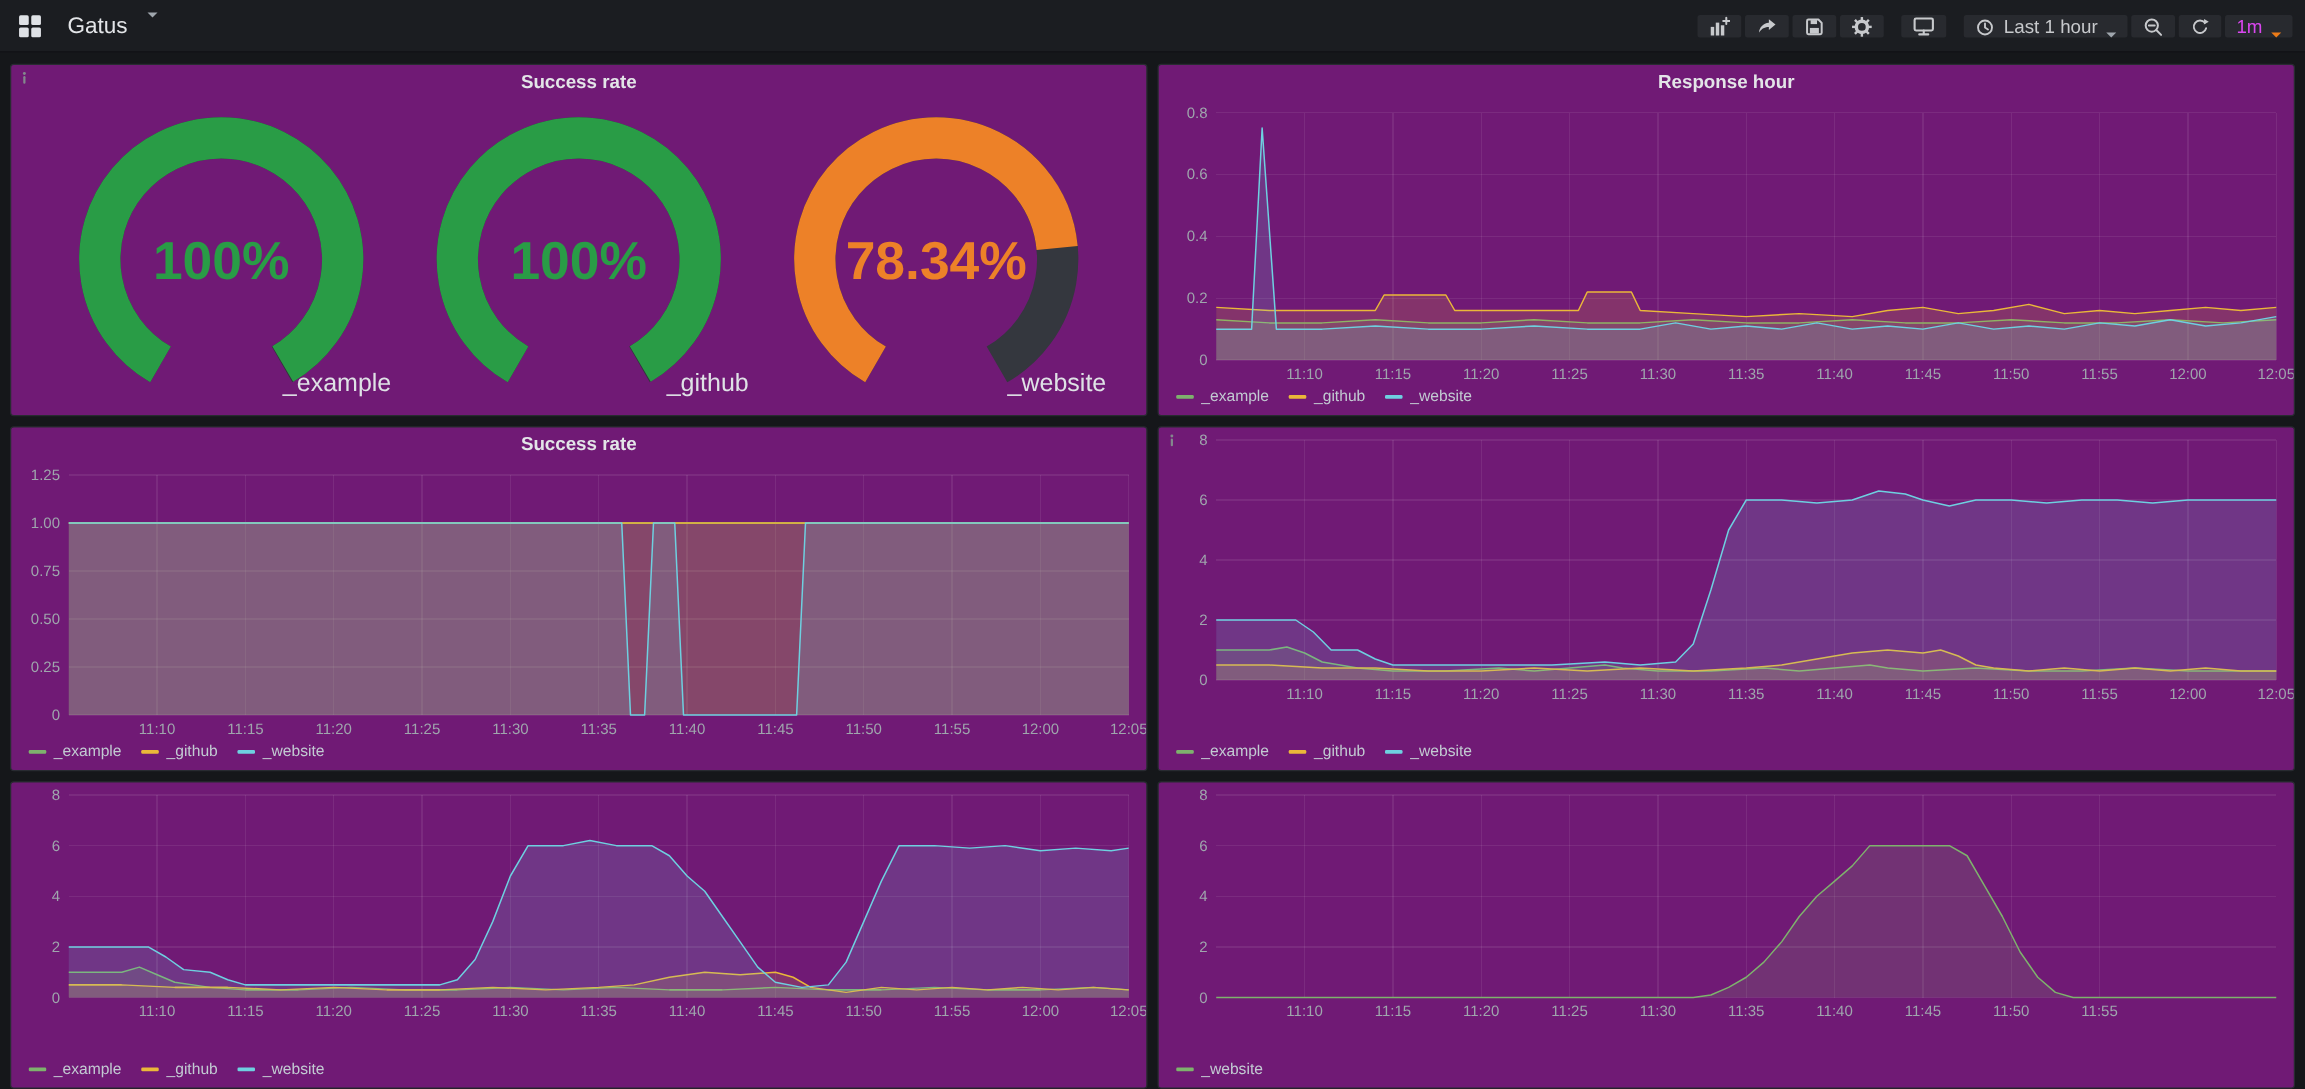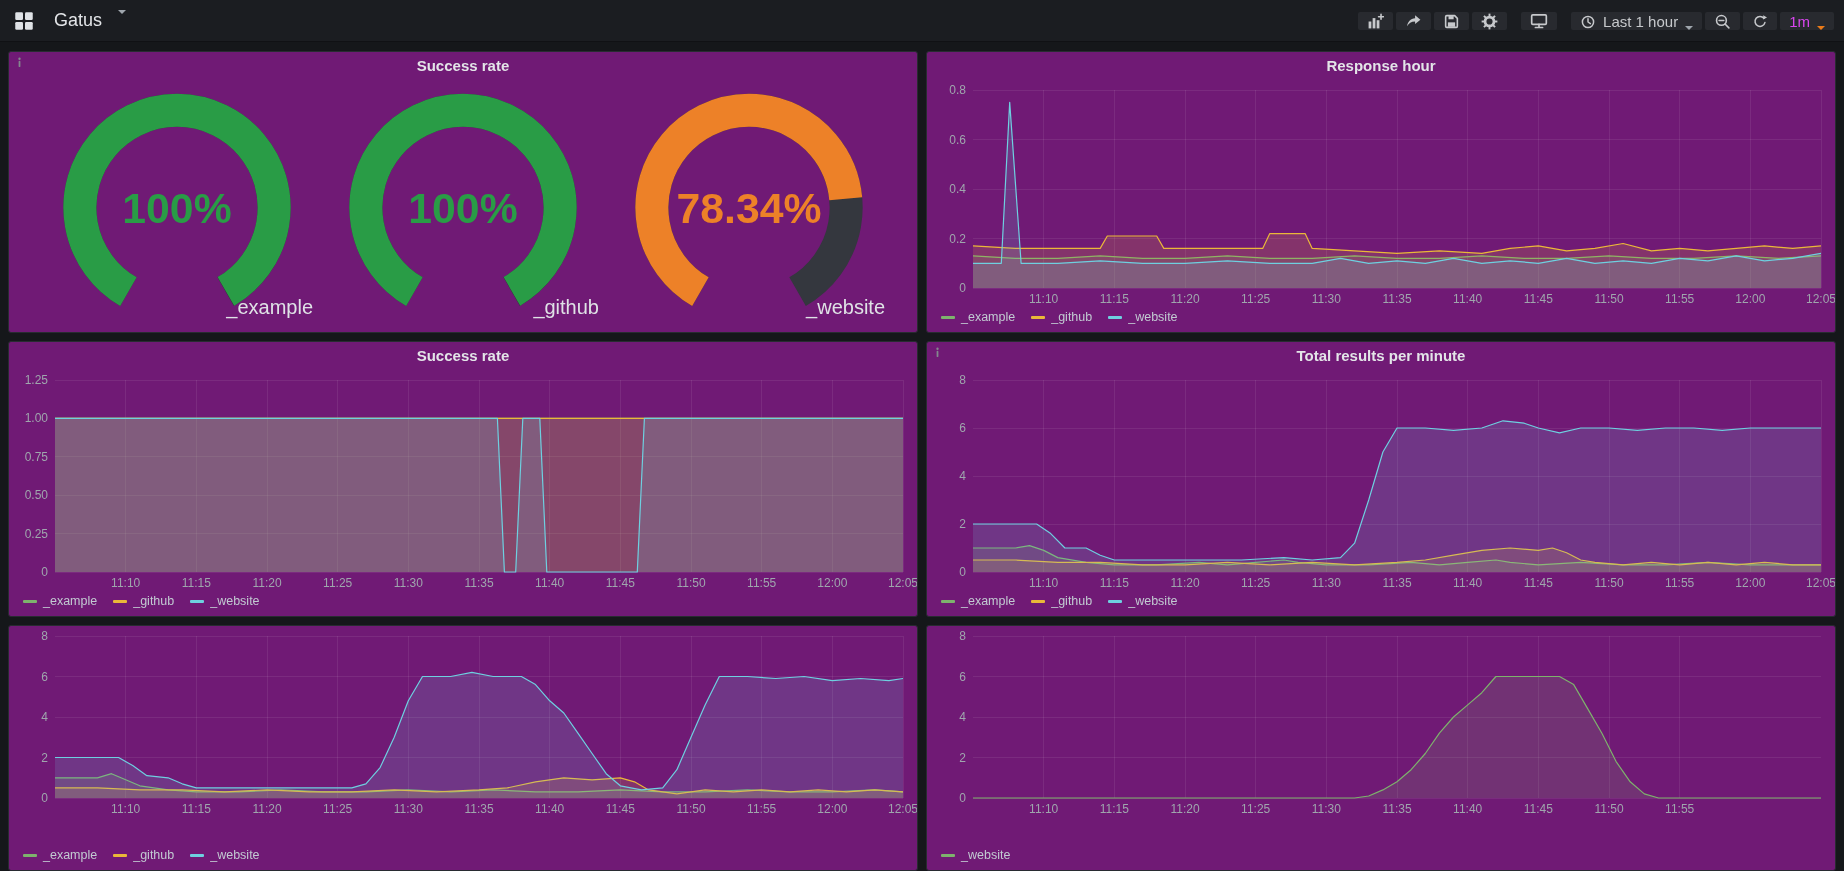--- a/index.html
+++ b/index.html
@@ -319,21 +319,20 @@
 
     <section class="panel">
       <div class="panel-info">
         <svg width="11" height="11" viewBox="0 0 16 16">
           <g fill="#83878d">
               <circle cx="8" cy="2.6" r="1.7"></circle>
               <rect x="6.7" y="5.6" width="2.6" height="9" rx="1.3"></rect>
             </g>
         </svg>
       </div>
-      <h2 class="panel-title">Total results per minute</h2>
       <div class="chart"><svg width="908" height="222">
             <g>
               <line x1="116.66666666666666" x2="116.66666666666666" y1="10" y2="202" class="gridline"></line>
               <text x="116.66666666666666" y="217" class="tick xtick">11:10</text>
               <line x1="187.33333333333331" x2="187.33333333333331" y1="10" y2="202" class="gridline"></line>
               <text x="187.33333333333331" y="217" class="tick xtick">11:15</text>
               <line x1="258" x2="258" y1="10" y2="202" class="gridline"></line>
               <text x="258" y="217" class="tick xtick">11:20</text>
               <line x1="328.66666666666663" x2="328.66666666666663" y1="10" y2="202" class="gridline"></line>
               <text x="328.66666666666663" y="217" class="tick xtick">11:25</text>

